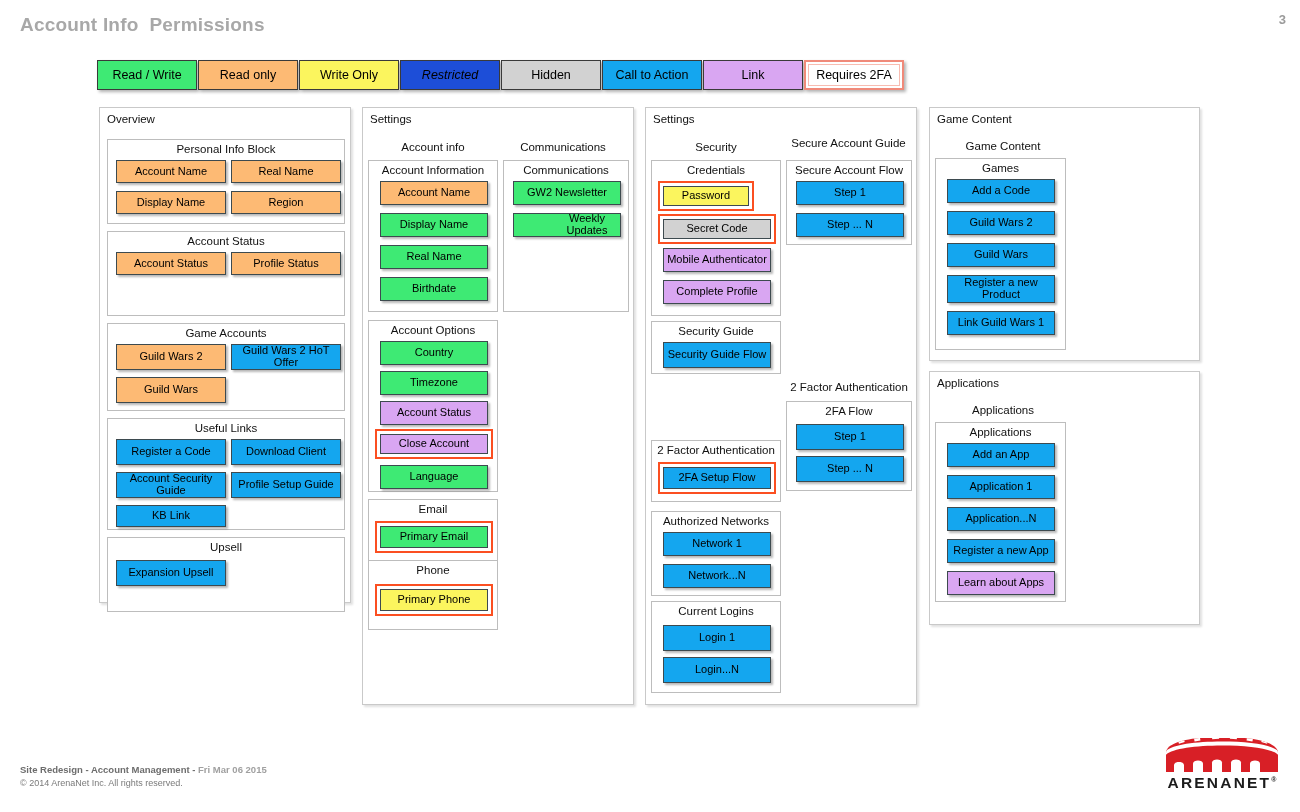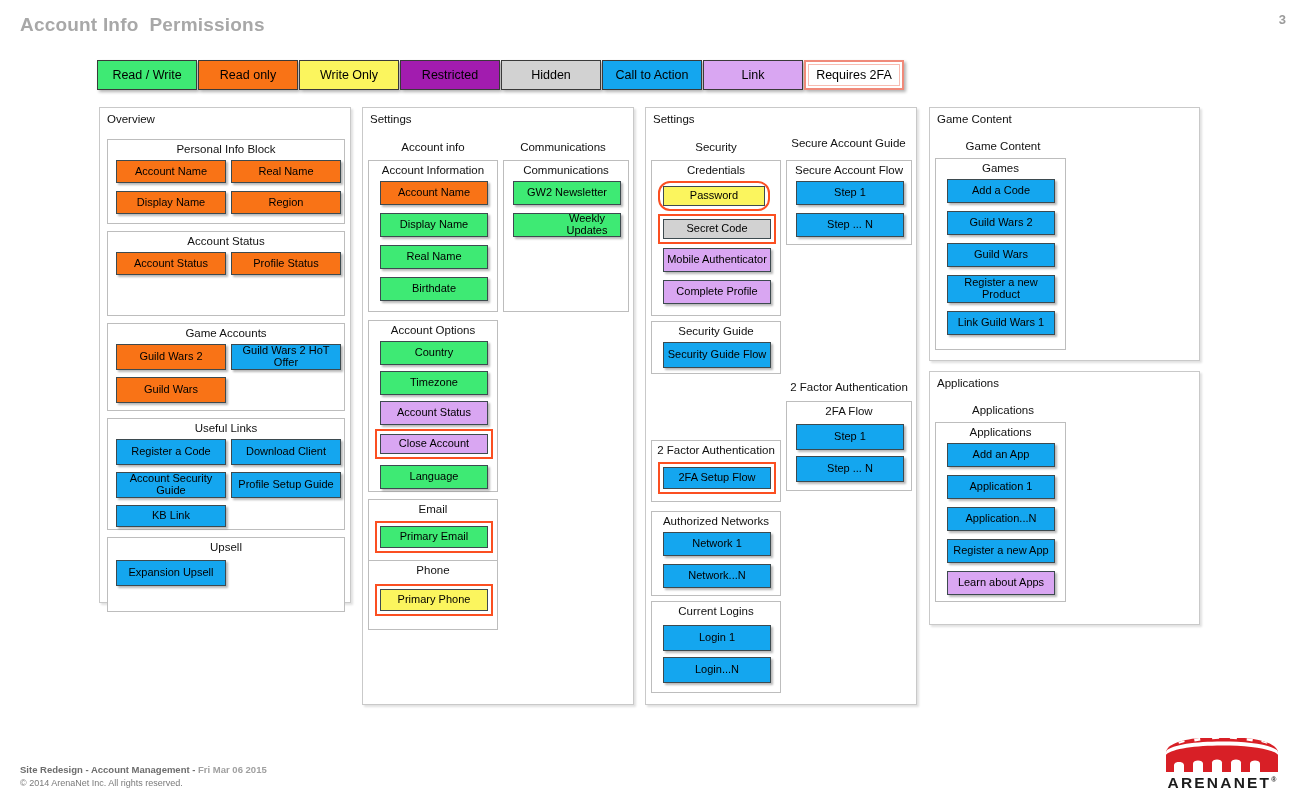--- a/index.html
+++ b/index.html
@@ -80,23 +80,23 @@
     position:absolute;
     display:flex;align-items:center;justify-content:center;
     text-align:center;
     font-size:11px;line-height:1.08;color:#000;
     border:1.5px solid #3d4a4f;
     box-sizing:border-box;
     box-shadow:1.5px 1.5px 2px rgba(0,0,0,.28);
     padding:0 2px;
   }
   .c-rw   {background:#3eea74;}
-  .c-ro   {background:#f97316;}
+  .c-ro   {background:#fdba74;}
   .c-wo   {background:#fbf55e;}
-  .c-rst  {background:#a21caf;}
+  .c-rst  {background:#1d4ed8;font-style:italic;}
   .c-hid  {background:#d2d2d2;}
   .c-cta  {background:#14a6ef;}
   .c-link {background:#d9a6f2;}
 
   
   .ring{
     position:absolute;
     border:2px solid #fb4f21;
     background:#ffffff;
     box-sizing:border-box;
@@ -244,21 +244,21 @@
 
 <div class="panel" style="left:645px;top:107px;width:272px;height:598px;">
   <div class="panel-title">Settings</div>
 
   <div class="col-head" style="left:10px;top:33px;width:120px;">Security</div>
   <div class="col-head" style="left:135px;top:29px;width:135px;">Secure Account Guide</div>
   <div class="col-head" style="left:133px;top:273px;width:140px;">2 Factor Authentication</div>
 
   <div class="group" style="left:5px;top:52px;width:130px;height:156px;">
     <div class="group-title">Credentials</div>
-    <div class="ring" style="left:6px;top:20px;width:112px;height:30px;border-radius:12px;">
+    <div class="ring" style="left:6px;top:20px;width:96px;height:30px;">
       <div class="btn c-wo">Password</div>
     </div>
     <div class="ring" style="left:6px;top:53px;width:118px;height:30px;">
       <div class="btn c-hid">Secret Code</div>
     </div>
     <div class="btn c-link" style="left:11px;top:87px;width:108px;height:24px;">Mobile Authenticator</div>
     <div class="btn c-link" style="left:11px;top:119px;width:108px;height:24px;">Complete Profile</div>
   </div>
 
   <div class="group" style="left:140px;top:52px;width:126px;height:85px;">

